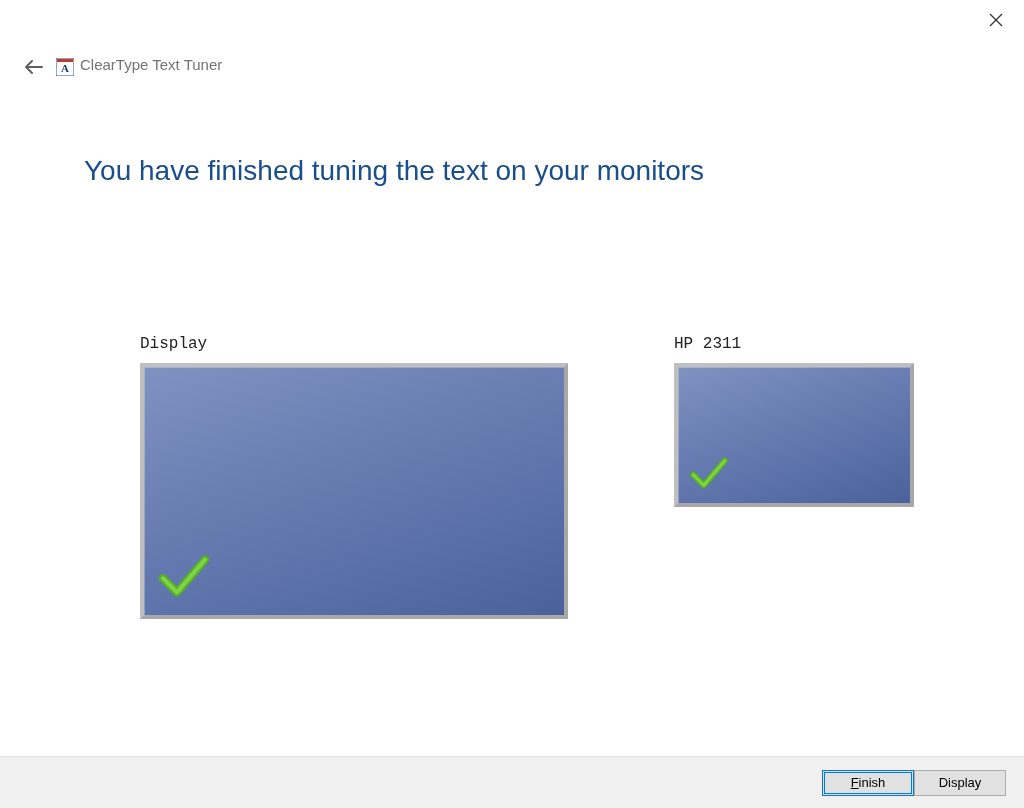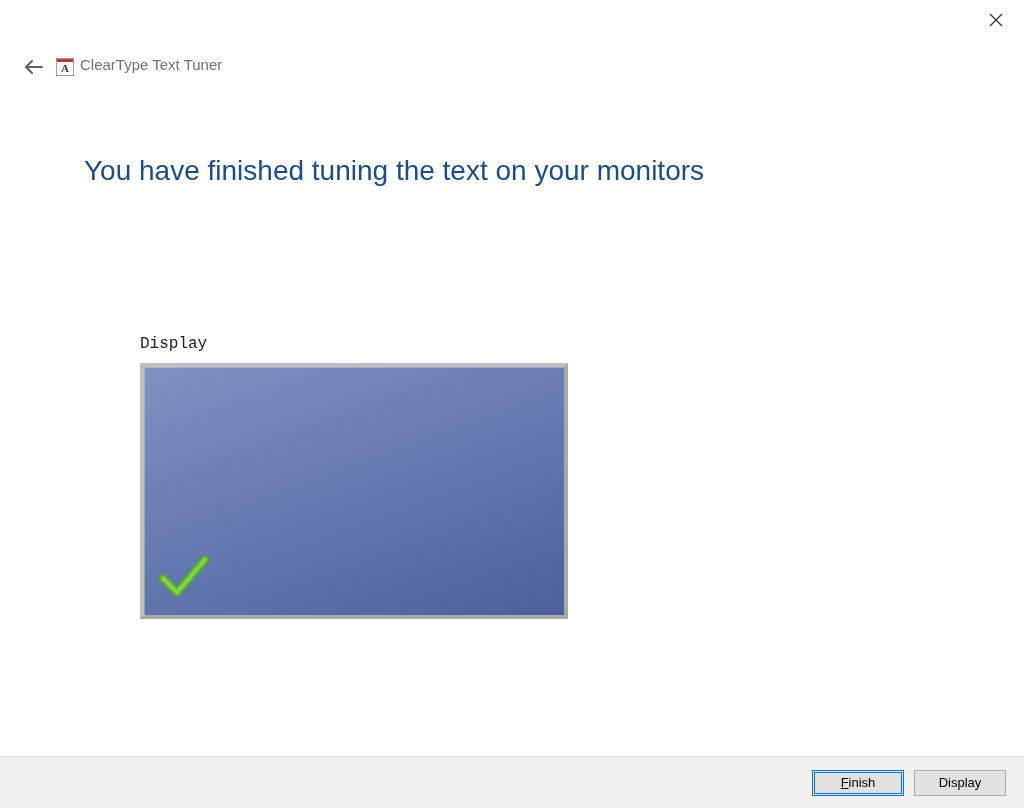--- a/index.html
+++ b/index.html
@@ -124,21 +124,20 @@
     left: 0;
     right: 0;
     bottom: 0;
     height: 52px;
     background: #f0f0f0;
     border-top: 1px solid #e0e0e0;
     display: flex;
     align-items: center;
     justify-content: flex-end;
     padding-right: 18px;
-    gap: 10px;
     box-sizing: border-box;
   }
   .win-button {
     min-width: 92px;
     height: 26px;
     background: #e1e1e1;
     border: 1px solid #adadad;
     font-family: inherit;
     font-size: 13px;
     color: #000;
@@ -196,20 +195,31 @@
     <div class="monitor-frame">
       <span class="checkmark">
         <svg viewBox="0 0 48 48">
           <path d="M6 26 L18 38 L42 10" fill="none" stroke="#57b220" stroke-width="7" stroke-linecap="round" stroke-linejoin="round"></path>
           <path d="M6 26 L18 38 L42 10" fill="none" stroke="#7ed444" stroke-width="3.5" stroke-linecap="round" stroke-linejoin="round"></path>
         </svg>
       </span>
     </div>
   </div>
 
+  <div class="monitor-group monitor2">
+    <span class="monitor-label">HP 2311</span>
+    <div class="monitor-frame">
+      <span class="checkmark">
+        <svg viewBox="0 0 48 48">
+          <path d="M6 26 L18 38 L42 10" fill="none" stroke="#57b220" stroke-width="7" stroke-linecap="round" stroke-linejoin="round"></path>
+          <path d="M6 26 L18 38 L42 10" fill="none" stroke="#7ed444" stroke-width="3.5" stroke-linecap="round" stroke-linejoin="round"></path>
+        </svg>
+      </span>
+    </div>
+  </div>
 
 </div>
 
 <div class="footer">
   <button class="win-button primary">
     <span><span class="accel">F</span><span>inish</span></span>
   </button>
   <button class="win-button">
     <span>Display</span>
   </button>

